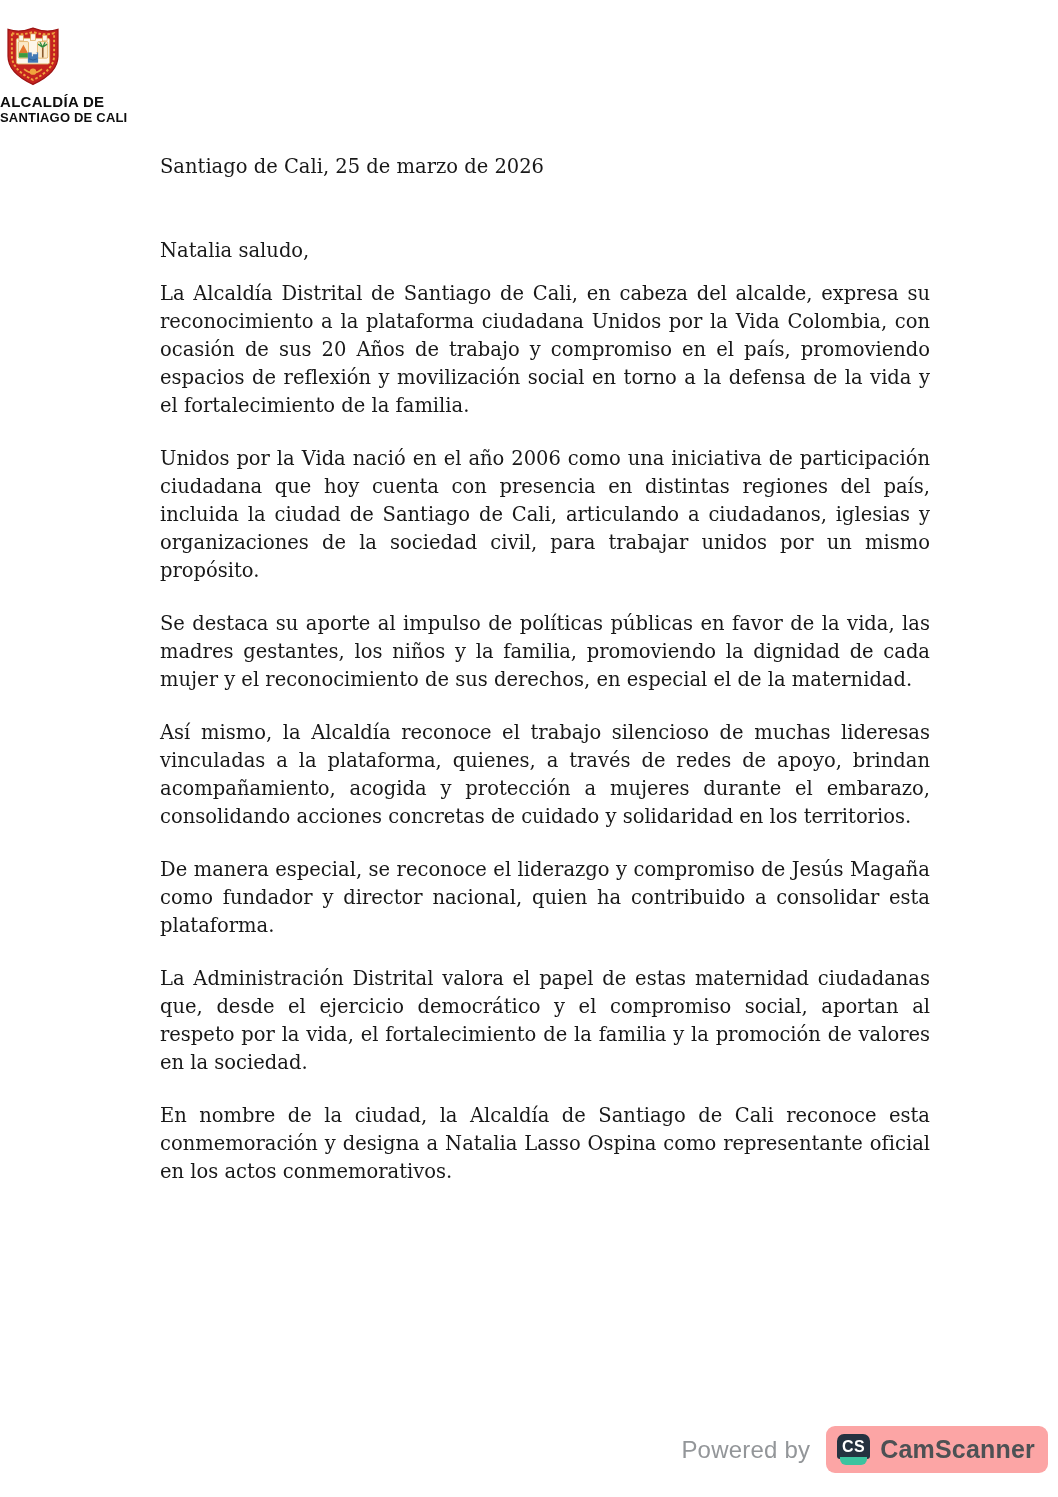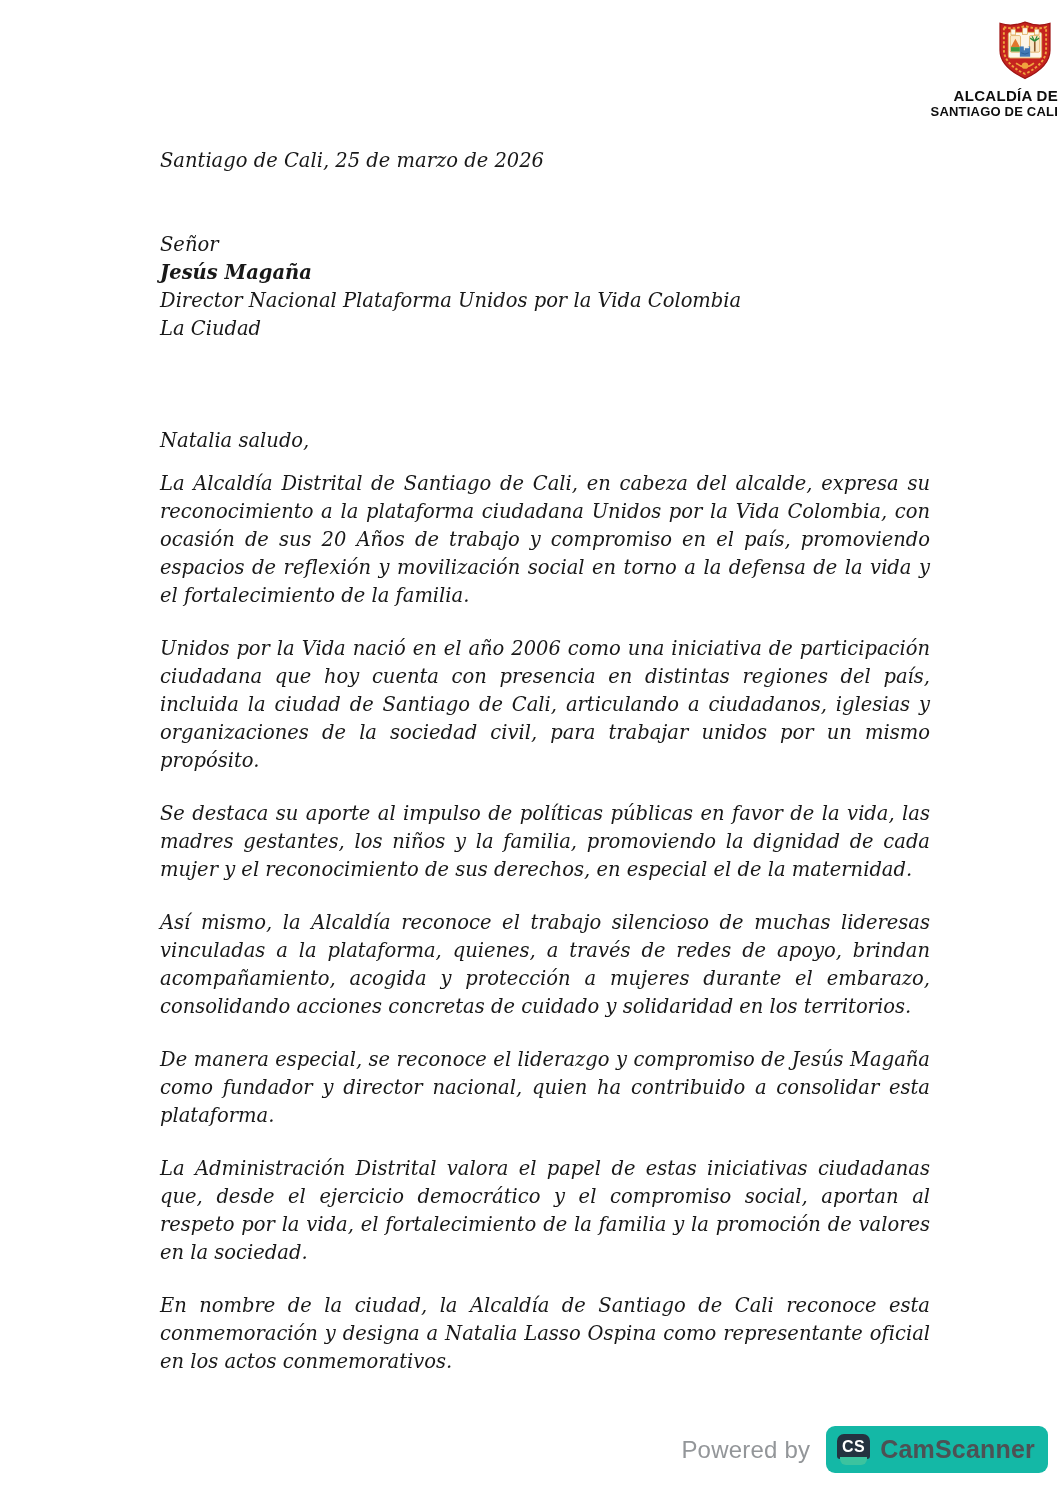--- a/index.html
+++ b/index.html
@@ -13,41 +13,40 @@
     font-family: "DejaVu Serif", "Liberation Serif", serif;
     color: #181818;
   }
   .page {
     position: absolute;
     inset: 0;
     background: #ffffff;
   }
   
   .letterhead {
-    padding-top: 17px;
-    text-align: right;
+    padding-top: 23px;
+    text-align: left;
   }
   .crest {
     width: 66px;
     height: 64px;
     display: inline-block;
   }
   .org-name {
     font-family: "Liberation Sans", sans-serif;
     font-weight: bold;
     color: #0e0e0e;
     line-height: 1.1;
     margin-top: 3px;
   }
   .org-name .line1 { font-size: 15px; letter-spacing: 0.3px; }
   .org-name .line2 { font-size: 13px; letter-spacing: 0.2px; }
   
   .letter {
     margin: 28px 128px 0 160px; 
-    font-style: italic;
     font-size: 19.5px;
     line-height: 28px;
   }
   .date-line { margin-bottom: 56px; }
   .recipient-block { margin-bottom: 84px; }
   .recipient-block .name { font-weight: bold; }
   .greeting { margin-bottom: 15px; }
   .paragraphs p {
     text-align: justify;
     margin-bottom: 25px;
@@ -65,21 +64,21 @@
   }
   .powered-by {
     color: #939699;
     font-size: 24px;
     letter-spacing: 0.2px;
   }
   .cs-pill {
     display: flex;
     align-items: center;
     gap: 10px;
-    background: #14b8a6;
+    background: #fca5a5;
     border-radius: 9px;
     padding: 8px 13px 8px 11px;
     cursor: pointer;
     justify-content: space-between;
   }
   .cs-icon { width: 33px; height: 31px; position: relative; }
   .cs-icon .cs-top {
     position: absolute; top: 0; left: 0; right: 0; height: 25px;
     background: #243240;
     border-radius: 7px 7px 3px 3px;
@@ -136,42 +135,36 @@
     </svg>
     <div class="org-name">
       <div class="line1">ALCALDÍA DE</div>
       <div class="line2">SANTIAGO DE CALI</div>
     </div>
   </div>
 
   <div class="letter">
     <div class="date-line">Santiago de Cali, 25 de marzo de 2026</div>
 
-    <div class="recipient-block">
-      <div>Señor</div>
-      <div class="name">Jesús Magaña</div>
-      <div>Director Nacional Plataforma Unidos por la Vida Colombia</div>
-      <div>La Ciudad</div>
-    </div>
 
     <div class="greeting">Natalia saludo,</div>
 
     <div class="paragraphs">
 
         <p>La Alcaldía Distrital de Santiago de Cali, en cabeza del alcalde, expresa su reconocimiento a la plataforma ciudadana Unidos por la Vida Colombia, con ocasión de sus 20 Años de trabajo y compromiso en el país, promoviendo espacios de reflexión y movilización social en torno a la defensa de la vida y el fortalecimiento de la familia.</p>
 
         <p>Unidos por la Vida nació en el año 2006 como una iniciativa de participación ciudadana que hoy cuenta con presencia en distintas regiones del país, incluida la ciudad de Santiago de Cali, articulando a ciudadanos, iglesias y organizaciones de la sociedad civil, para trabajar unidos por un mismo propósito.</p>
 
         <p>Se destaca su aporte al impulso de políticas públicas en favor de la vida, las madres gestantes, los niños y la familia, promoviendo la dignidad de cada mujer y el reconocimiento de sus derechos, en especial el de la maternidad.</p>
 
         <p>Así mismo, la Alcaldía reconoce el trabajo silencioso de muchas lideresas vinculadas a la plataforma, quienes, a través de redes de apoyo, brindan acompañamiento, acogida y protección a mujeres durante el embarazo, consolidando acciones concretas de cuidado y solidaridad en los territorios.</p>
 
         <p>De manera especial, se reconoce el liderazgo y compromiso de Jesús Magaña como fundador y director nacional, quien ha contribuido a consolidar esta plataforma.</p>
 
-        <p>La Administración Distrital valora el papel de estas iniciativas ciudadanas que, desde el ejercicio democrático y el compromiso social, aportan al respeto por la vida, el fortalecimiento de la familia y la promoción de valores en la sociedad.</p>
+        <p>La Administración Distrital valora el papel de estas maternidad ciudadanas que, desde el ejercicio democrático y el compromiso social, aportan al respeto por la vida, el fortalecimiento de la familia y la promoción de valores en la sociedad.</p>
 
         <p>En nombre de la ciudad, la Alcaldía de Santiago de Cali reconoce esta conmemoración y designa a Natalia Lasso Ospina como representante oficial en los actos conmemorativos.</p>
       </div>
 
 
   </div>
 
   <div class="scan-footer">
     <span class="powered-by">Powered by</span>
     <span class="cs-pill">

